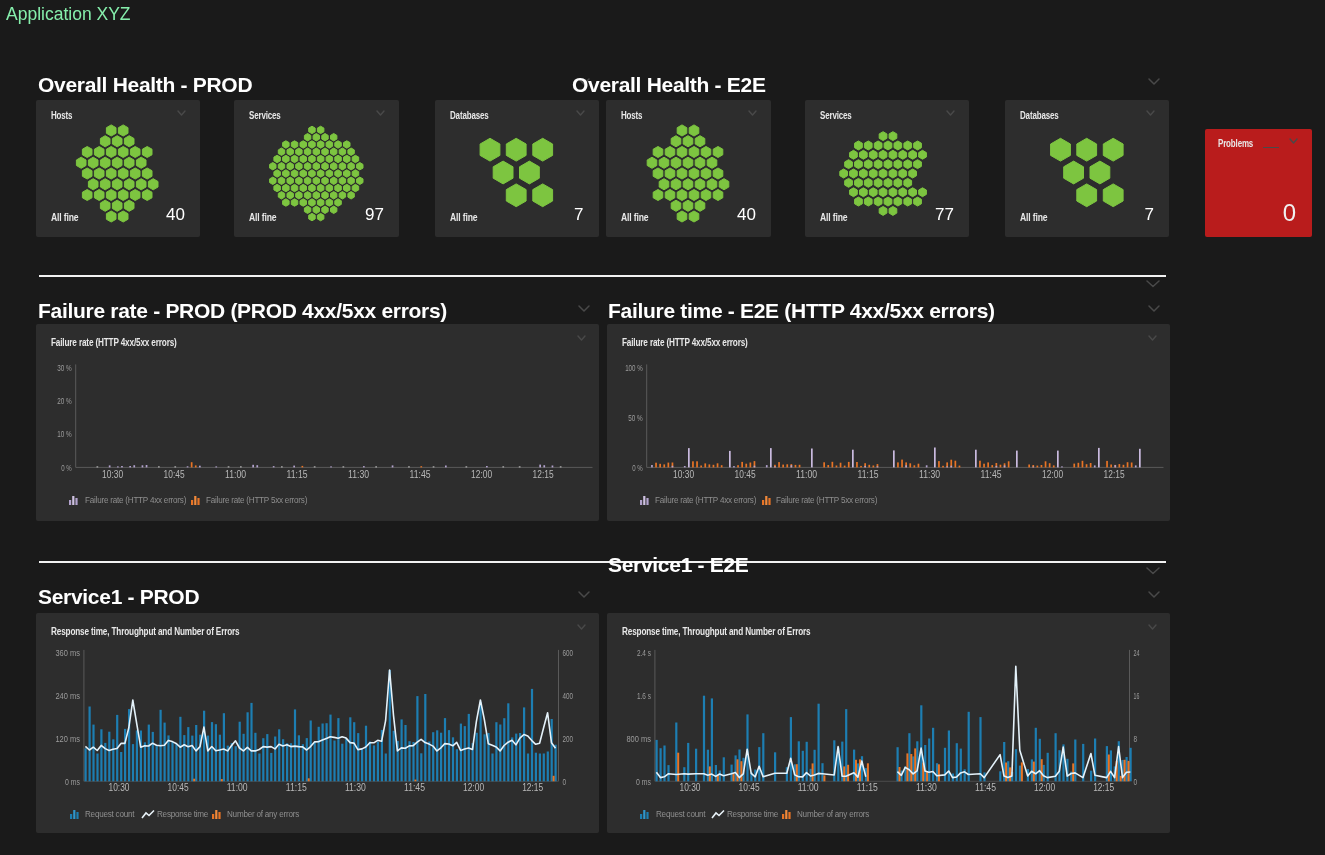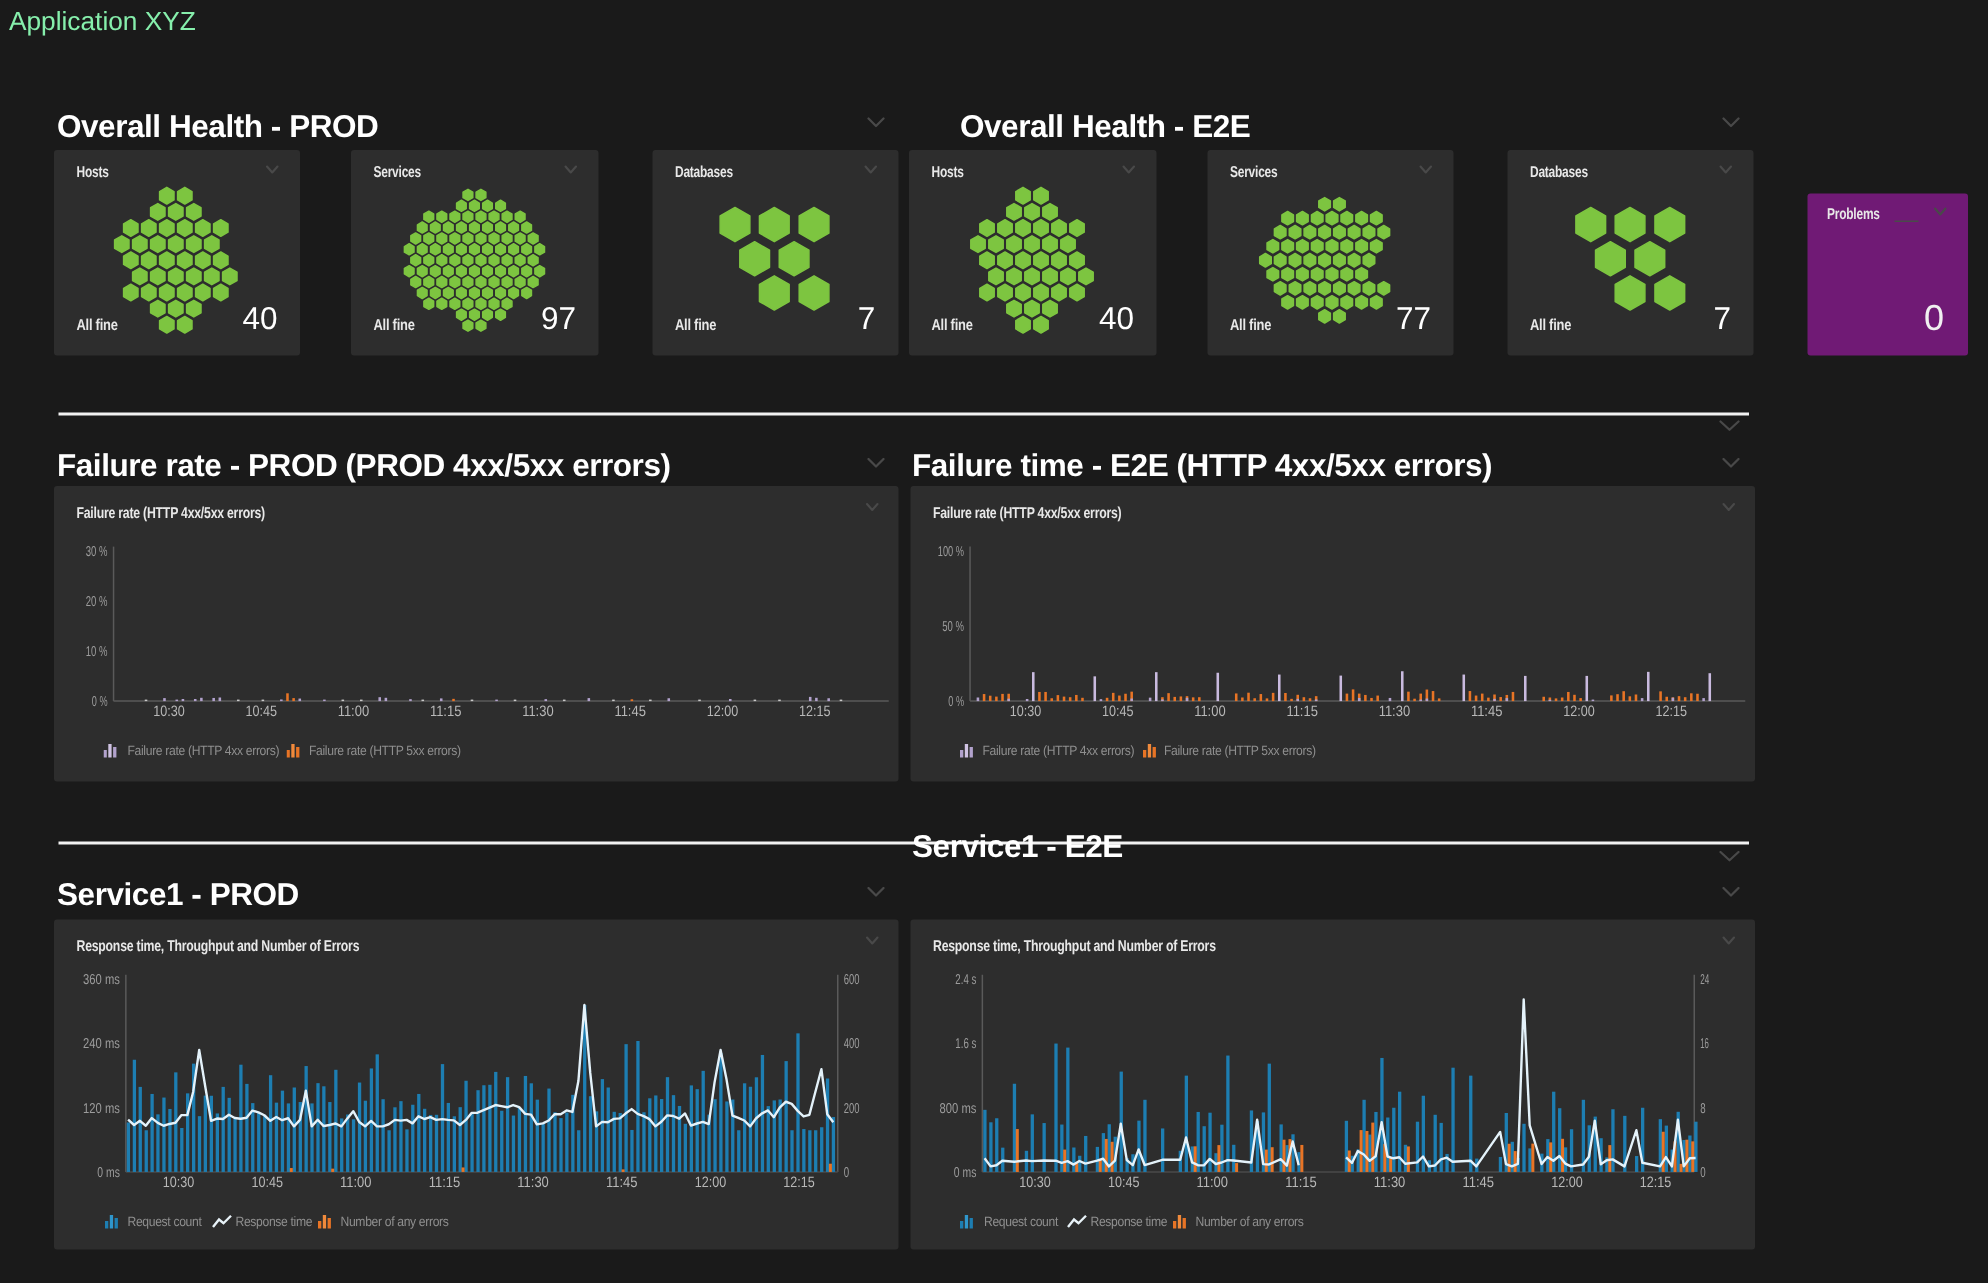--- a/index.html
+++ b/index.html
@@ -1,31 +1,31 @@
 <!DOCTYPE html>
 <html><head><meta charset="utf-8"><style>
 *{margin:0;padding:0;box-sizing:border-box}
 html,body{width:1325px;height:855px;background:#1a1a1a;font-family:"Liberation Sans",sans-serif;position:relative;overflow:hidden}
 .tile{position:absolute;background:#2d2d2d;border-radius:2px}
 .th{position:absolute;left:15px;top:8.5px;font-size:10.5px;font-weight:bold;color:#e8e8e8;letter-spacing:-.2px;transform:scaleX(.76);transform-origin:0 0}
 .af{position:absolute;left:15px;bottom:14px;font-size:10.5px;font-weight:bold;color:#e8e8e8;letter-spacing:-.2px;transform:scaleX(.82);transform-origin:0 100%}
-.num{position:absolute;right:15px;bottom:12px;font-size:21px;color:#fff}
+.num{position:absolute;right:15px;bottom:12px;font-size:17px;color:#fff}
 .sec{position:absolute;font-size:21px;font-weight:bold;color:#fff;letter-spacing:-.3px}
 .ct{position:absolute;left:15.4px;top:11.5px;font-size:10.5px;font-weight:bold;color:#e8e8e8;letter-spacing:-.2px;transform:scaleX(.78);transform-origin:0 0}
 .yl{font-size:9.5px;fill:#9c9c9c;font-family:"Liberation Sans",sans-serif}
 .xl{font-size:10px;fill:#b8b8b8;font-family:"Liberation Sans",sans-serif}
 .lt{font-size:9px;color:#8f8f8f;letter-spacing:-.25px;display:inline-block;white-space:nowrap;transform:scaleX(.9);transform-origin:0 0}
 .divl{position:absolute;height:2.2px;background:#f2f2f2;left:38.5px;width:1127px}
 </style></head><body>
 <div style="position:absolute;left:6px;top:4px;font-size:17.5px;color:#86efac">Application XYZ</div>
 <div class="sec" style="left:38px;top:72.5px">Overall Health - PROD</div>
 <svg style="position:absolute;left:578px;top:78px" width="12" height="8">
     <polyline points="1,1 6.0,6.0 11,1" fill="none" stroke="#494949" stroke-width="1.5" stroke-linecap="round" stroke-linejoin="round"></polyline>
   </svg>
-<div class="sec" style="left:640px;top:72.5px">Overall Health - E2E</div>
+<div class="sec" style="left:572px;top:72.5px">Overall Health - E2E</div>
 <svg style="position:absolute;left:1148px;top:78px" width="12" height="8">
     <polyline points="1,1 6.0,6.0 11,1" fill="none" stroke="#494949" stroke-width="1.5" stroke-linecap="round" stroke-linejoin="round"></polyline>
   </svg>
 <div class="tile" style="left:36px;top:100px;width:164px;height:137px">
 <div class="th">Hosts</div>
 <svg style="position:absolute;left:141px;top:10px" width="9" height="7">
       <polyline points="1,1 4.5,5.0 8,1" fill="none" stroke="#494949" stroke-width="1.4" stroke-linecap="round" stroke-linejoin="round"></polyline>
     </svg>
 <svg style="position:absolute;left:0;top:0" width="164" height="137">
       <polygon points="75.2,24.9 80.0,27.7 80.0,33.3 75.2,36.0 70.4,33.3 70.4,27.7" fill="#7dc540" stroke="#7dc540" stroke-width="1" stroke-linejoin="round"></polygon>
@@ -323,21 +323,21 @@
       <polygon points="81.7,38.3 91.6,44.0 91.6,55.4 81.7,61.1 71.8,55.4 71.8,44.0" fill="#7dc540" stroke="#7dc540" stroke-width="1" stroke-linejoin="round"></polygon>
       <polygon points="108.2,38.3 118.1,44.0 118.1,55.4 108.2,61.1 98.3,55.4 98.3,44.0" fill="#7dc540" stroke="#7dc540" stroke-width="1" stroke-linejoin="round"></polygon>
       <polygon points="68.6,61.1 78.5,66.8 78.5,78.2 68.6,83.9 58.7,78.2 58.7,66.8" fill="#7dc540" stroke="#7dc540" stroke-width="1" stroke-linejoin="round"></polygon>
       <polygon points="94.9,61.1 104.8,66.8 104.8,78.2 94.9,83.9 85.0,78.2 85.0,66.8" fill="#7dc540" stroke="#7dc540" stroke-width="1" stroke-linejoin="round"></polygon>
       <polygon points="81.7,83.9 91.6,89.6 91.6,101.0 81.7,106.7 71.8,101.0 71.8,89.6" fill="#7dc540" stroke="#7dc540" stroke-width="1" stroke-linejoin="round"></polygon>
       <polygon points="108.2,83.9 118.1,89.6 118.1,101.0 108.2,106.7 98.3,101.0 98.3,89.6" fill="#7dc540" stroke="#7dc540" stroke-width="1" stroke-linejoin="round"></polygon>
     </svg>
 <div class="af">All fine</div>
 <div class="num">7</div>
 </div>
-<div class="tile" style="left:1205px;top:129px;width:107px;height:108px;background:#701a75">
+<div class="tile" style="left:1205px;top:129px;width:107px;height:108px;background:#b91c1c">
 <div class="th" style="left:12.5px;top:8px">Problems</div>
 <div style="position:absolute;left:58px;top:17.5px;width:16px;height:1px;background:#4a4a4a"></div>
 <svg style="position:absolute;left:84px;top:9px" width="9" height="7">
       <polyline points="1,1 4.5,5.0 8,1" fill="none" stroke="#494949" stroke-width="1.4" stroke-linecap="round" stroke-linejoin="round"></polyline>
     </svg>
 <div style="position:absolute;right:16px;bottom:10px;font-size:24px;color:#f0f0f0">0</div>
 </div>
 <div class="divl" style="top:274.5px"></div>
 <svg style="position:absolute;left:1146px;top:280px" width="14" height="8.5">
     <polyline points="1,1 7.0,6.5 13,1" fill="none" stroke="#494949" stroke-width="1.5" stroke-linecap="round" stroke-linejoin="round"></polyline>

